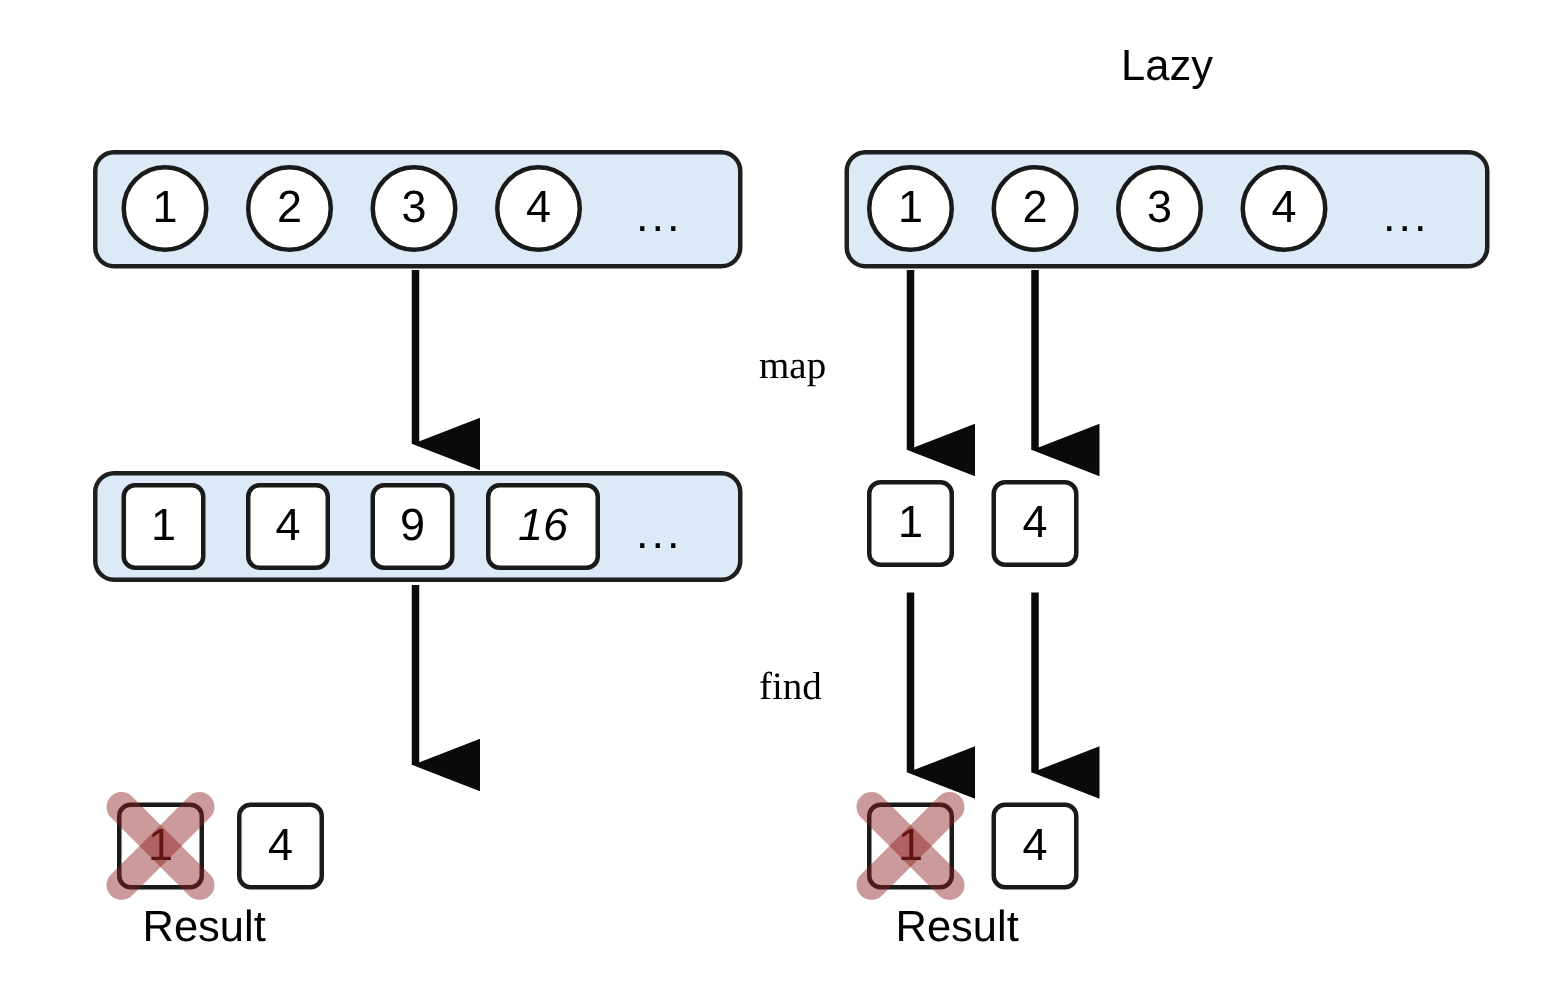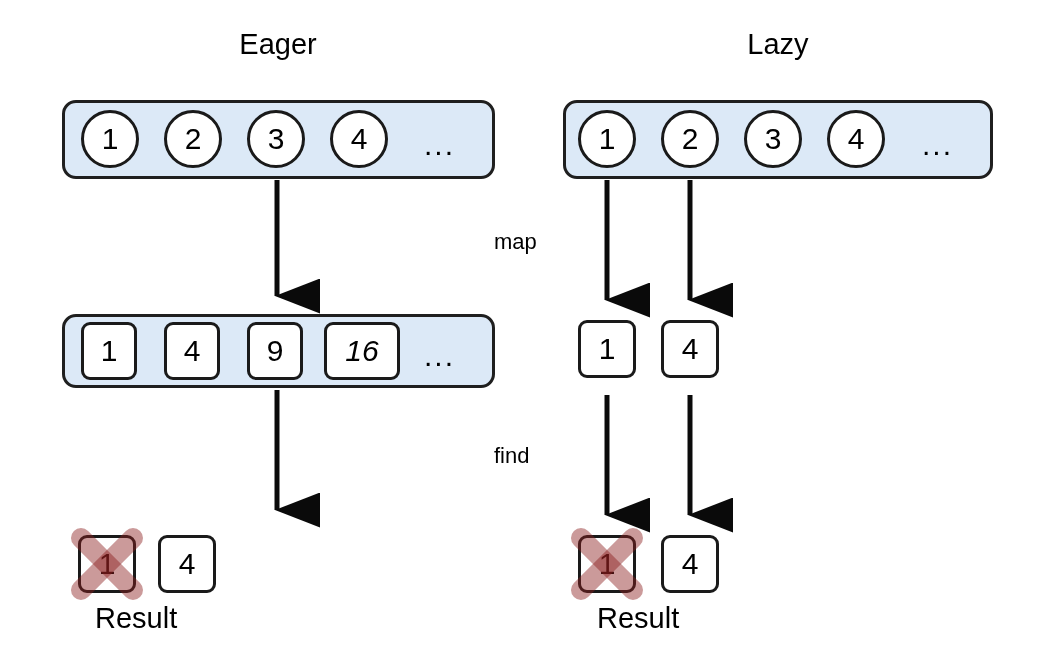--- a/index.html
+++ b/index.html
@@ -71,25 +71,26 @@
     position: absolute;
     font-family: "Liberation Sans", sans-serif;
     font-size: 30px;
     color: #000000;
     letter-spacing: 2px;
     line-height: 1;
   }
   
   .op-label {
     position: absolute;
-    font-family: Liberation Sans, sans-serif;
-    font-size: 22px;
+    font-family: Liberation Serif, serif;
+    font-size: 26px;
     color: #000000;
     white-space: nowrap;
     line-height: 1;
+    margin-left: 12px;
   }
   
   .result-label {
     position: absolute;
     font-family: "Liberation Sans", sans-serif;
     font-size: 29px;
     color: #000000;
     text-align: left;
     white-space: nowrap;
     line-height: 1;
@@ -106,21 +107,20 @@
   .xmark {
     position: absolute;
     pointer-events: none;
   }
 </style>
 </head>
 <body>
 
 <div id="canvas">
 
-  <div class="col-title" style="left:178px; top:30px; width:200px;">Eager</div>
 
   <div class="col-title" style="left:678px; top:30px; width:200px;">Lazy</div>
 
   <div class="seq-box" style="left:62px; top:100px; width:433px; height:79px;"></div>
 
   <div class="circle" style="left:81px; top:110px; width:58px; height:58px;">1</div>
   <div class="circle" style="left:164px; top:110px; width:58px; height:58px;">2</div>
   <div class="circle" style="left:247px; top:110px; width:58px; height:58px;">3</div>
   <div class="circle" style="left:330px; top:110px; width:58px; height:58px;">4</div>
   <div class="ellipsis" style="left:424px; top:130px;">...</div>

